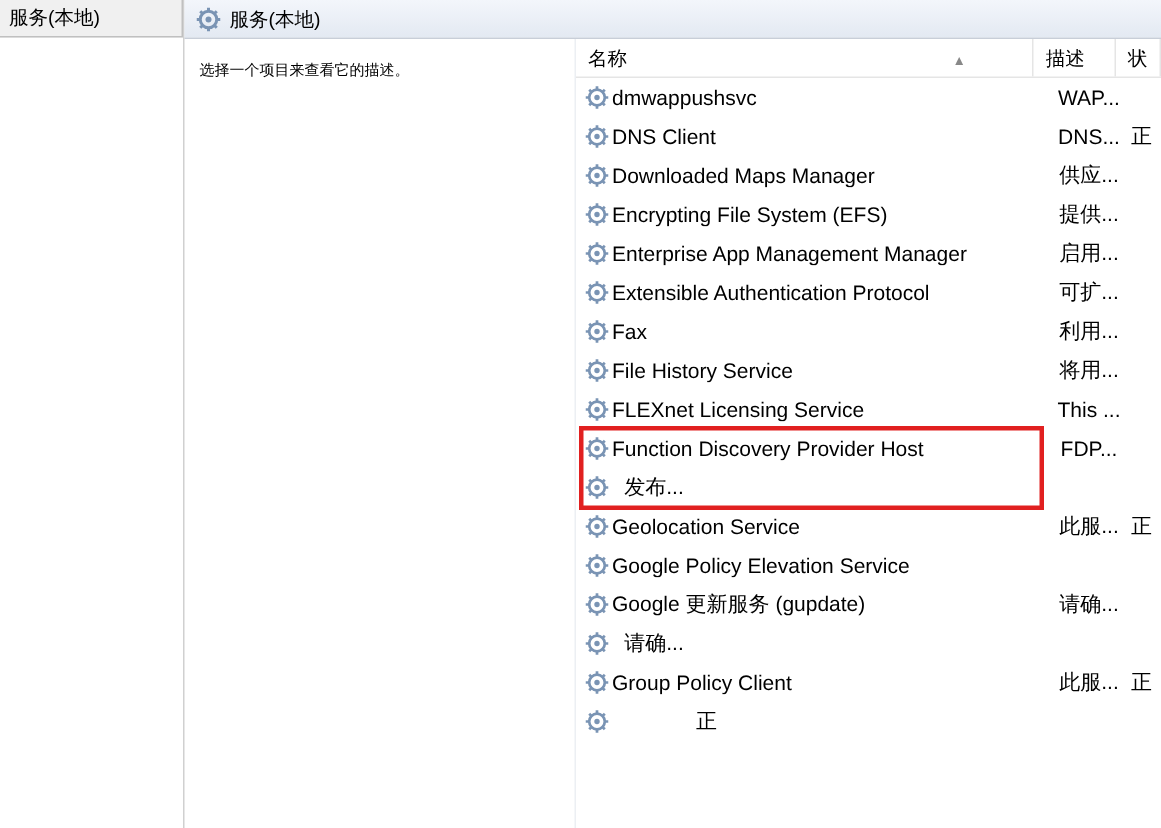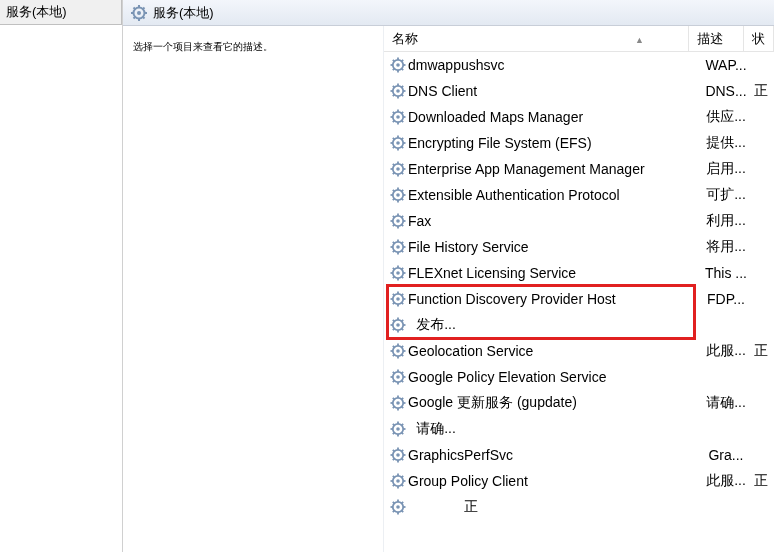--- a/index.html
+++ b/index.html
@@ -518,41 +518,20 @@
                     <line x1="8" y1="13" x2="8" y2="15.5"></line>
                     <line x1="0.5" y1="8" x2="3" y2="8"></line>
                     <line x1="13" y1="8" x2="15.5" y2="8"></line>
                     <line x1="2.8" y1="2.8" x2="4.6" y2="4.6"></line>
                     <line x1="11.4" y1="11.4" x2="13.2" y2="13.2"></line>
                     <line x1="2.8" y1="13.2" x2="4.6" y2="11.4"></line>
                     <line x1="11.4" y1="4.6" x2="13.2" y2="2.8"></line>
                   </g>
                 </svg>
               </span>
-              <span class="name-cell">GraphicsPerfSvc</span>
-              <span class="desc-cell">Gra...</span>
-              <span class="status-cell"></span>
-            </div>
-            <div class="row">
-              <span class="icon-cell">
-                <svg class="gear" viewBox="0 0 16 16">
-                  <circle cx="8" cy="8" r="5.2" fill="none" stroke="#7a94b4" stroke-width="1.8"></circle>
-                  <circle cx="8" cy="8" r="1.8" fill="#7a94b4"></circle>
-                  <g stroke="#7a94b4" stroke-width="1.8">
-                    <line x1="8" y1="0.5" x2="8" y2="3"></line>
-                    <line x1="8" y1="13" x2="8" y2="15.5"></line>
-                    <line x1="0.5" y1="8" x2="3" y2="8"></line>
-                    <line x1="13" y1="8" x2="15.5" y2="8"></line>
-                    <line x1="2.8" y1="2.8" x2="4.6" y2="4.6"></line>
-                    <line x1="11.4" y1="11.4" x2="13.2" y2="13.2"></line>
-                    <line x1="2.8" y1="13.2" x2="4.6" y2="11.4"></line>
-                    <line x1="11.4" y1="4.6" x2="13.2" y2="2.8"></line>
-                  </g>
-                </svg>
-              </span>
               <span class="name-cell">Group Policy Client</span>
               <span class="desc-cell">此服...</span>
               <span class="status-cell">正</span>
             </div>
             <div class="row">
               <span class="icon-cell">
                 <svg class="gear" viewBox="0 0 16 16">
                   <circle cx="8" cy="8" r="5.2" fill="none" stroke="#7a94b4" stroke-width="1.8"></circle>
                   <circle cx="8" cy="8" r="1.8" fill="#7a94b4"></circle>
                   <g stroke="#7a94b4" stroke-width="1.8">

